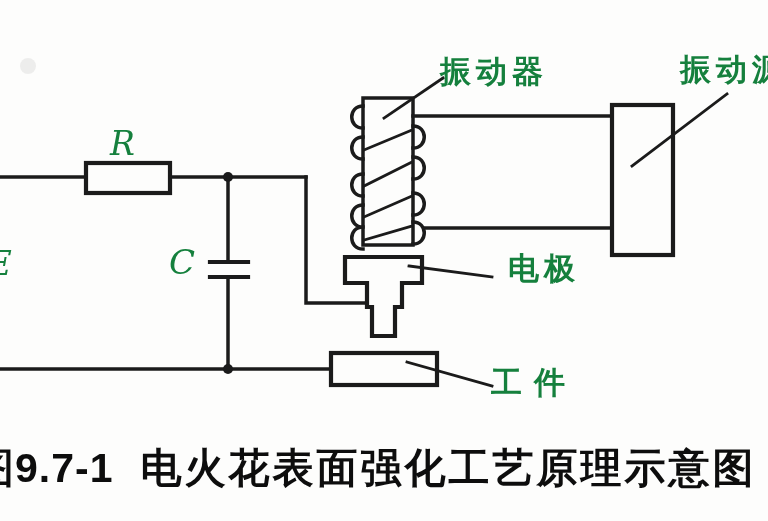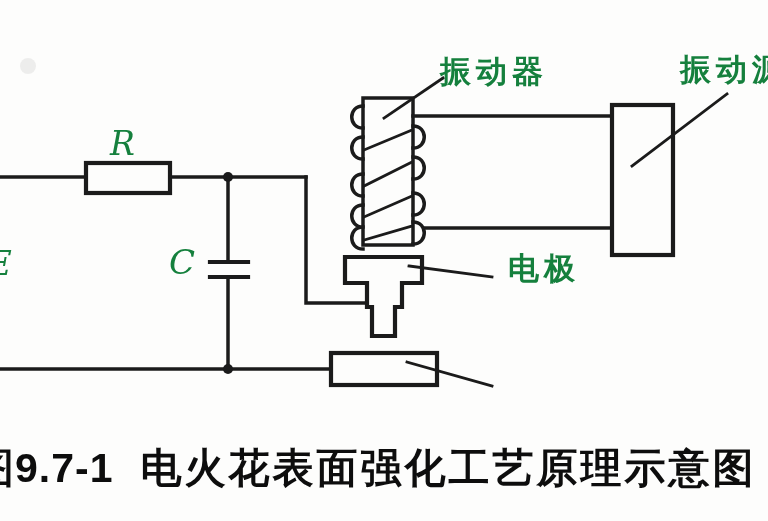--- a/index.html
+++ b/index.html
@@ -98,18 +98,19 @@
     <path class="wire thin" d="M407 362 L492 386"></path>
   </svg>
 
   <span class="lbl sym" style="left:110px;top:127px;font-size:33px;">R</span>
   <span class="lbl sym" style="left:169px;top:245px;">C</span>
   <span class="lbl sym" style="left:-13px;top:246px;">E</span>
 
   <span class="lbl cjk" style="left:440px;top:56px;">振动器</span>
   <span class="lbl cjk" style="left:680px;top:54px;">振动源</span>
   <span class="lbl cjk" style="left:494px;top:253px;margin-left:14px;">电极</span>
+  <span class="lbl cjk" style="left:491px;top:367px;letter-spacing:12px;">工件</span>
 
   <div class="caption">
     <span class="num">图9.7-1</span><span class="title">电火花表面强化工艺原理示意图</span>
   </div>
 
 </div>
 
 </body></html>

